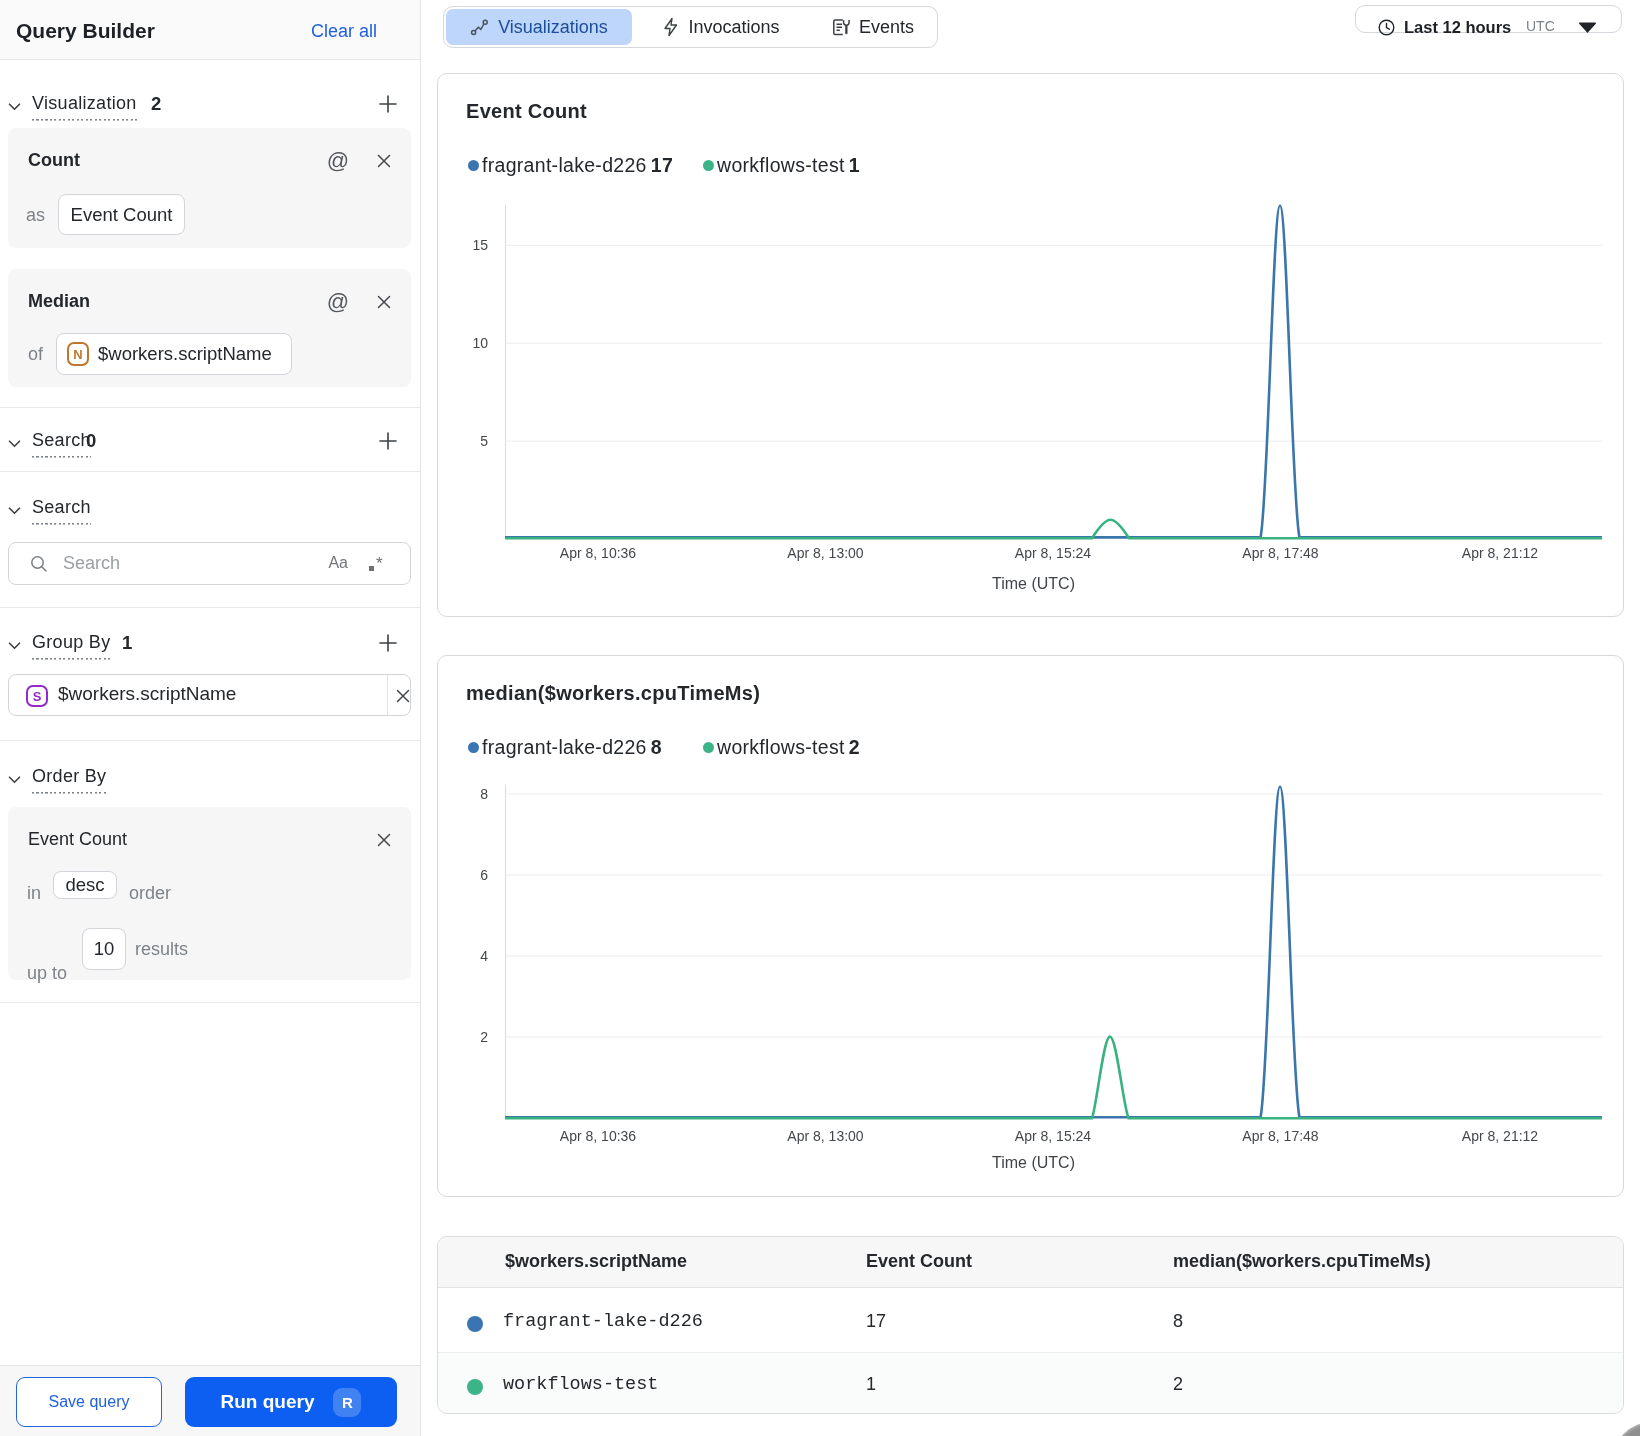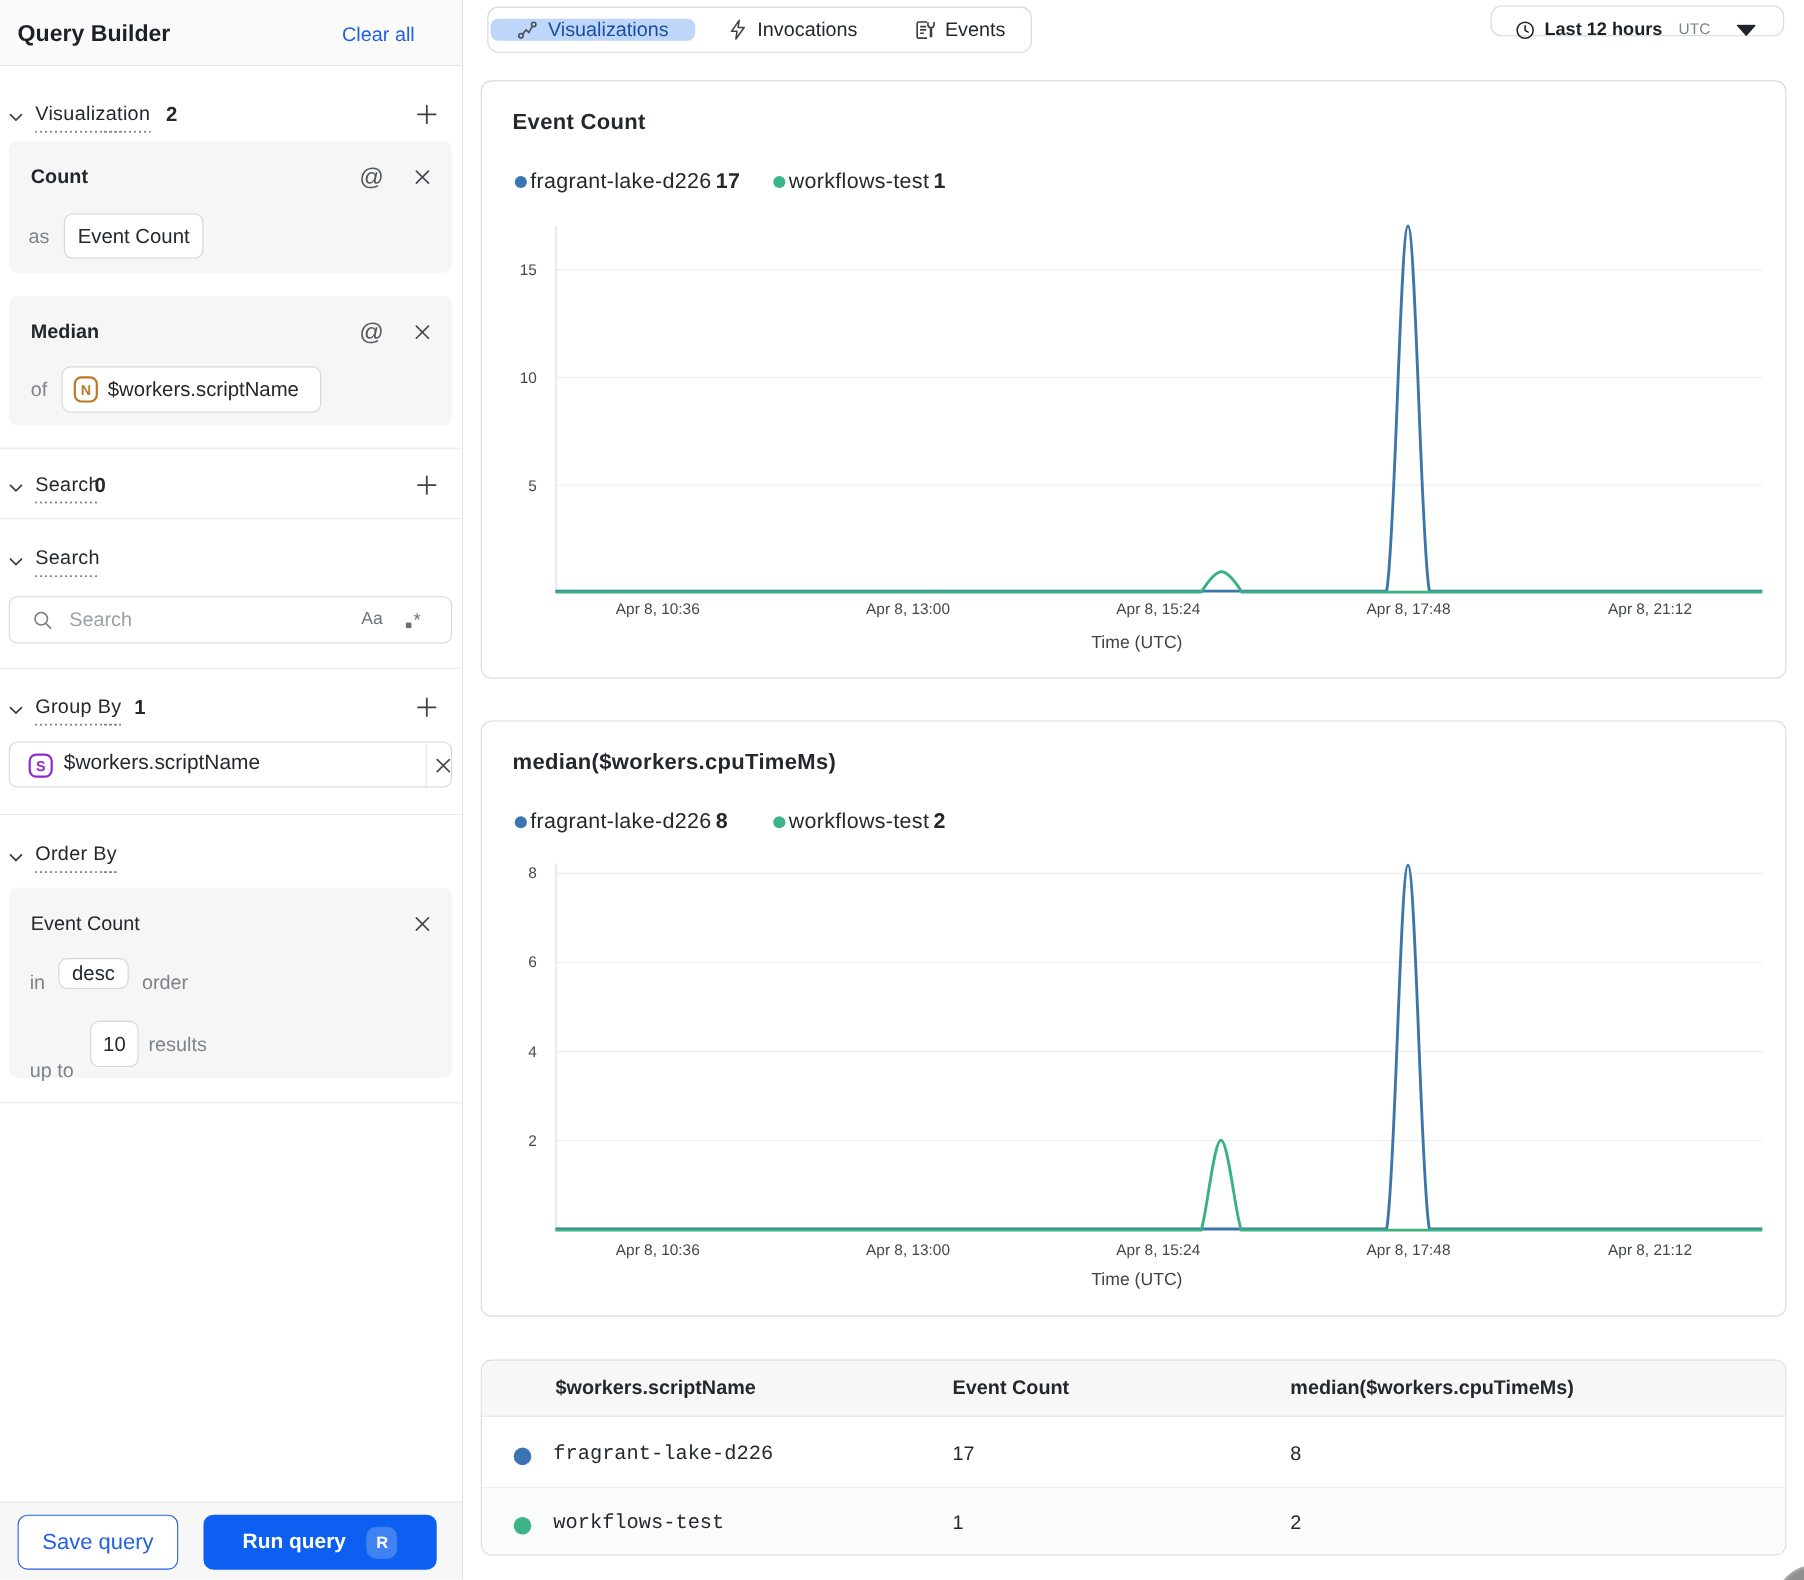--- a/index.html
+++ b/index.html
@@ -42,33 +42,33 @@
 
 
 #chip { position:absolute; left:8px; top:674px; width:403px; height:42px;
   border:1px solid #d2d5d9; border-radius:8px; background:#fff; }
 
 
 #sb-foot { position:absolute; left:0; top:1365px; width:420px; height:71px;
   background:#f7f7f8; border-top:1px solid #e2e4e7; }
 #saveq { position:absolute; left:16px; top:11px; width:146px; height:50px;
   border:1.5px solid #2563e0; border-radius:9px; background:#fff;
-  font-size:20px; color:#2061e0; display:flex; align-items:center; justify-content:center; }
+  font-size:16px; color:#2061e0; display:flex; align-items:center; justify-content:center; }
 #runq { position:absolute; left:185px; top:11px; width:212px; height:50px;
   border-radius:9px; background:#0c5ff0; color:#fff; font-size:19px; font-weight:bold;
   display:flex; align-items:center; justify-content:center; gap:19px; }
 #runq .kbd { width:28px; height:29px; background:rgba(255,255,255,.22); border-radius:9px;
   display:flex; align-items:center; justify-content:center; font-size:15px; font-weight:bold; }
 
 
 #main { position:absolute; left:421px; top:0; width:1219px; height:1436px; background:#fff; }
 
 #tabs { position:absolute; left:22px; top:6px; width:495px; height:42px;
   border:1px solid #d4d7db; border-radius:10px; background:#fff; display:flex; align-items:center; padding:2px; }
-.tab { height:20px; display:flex; align-items:center; justify-content:center; gap:8px;
+.tab { height:36px; display:flex; align-items:center; justify-content:center; gap:8px;
   font-size:18px; color:#24282c; border-radius:7px; }
 .tab.sel { background:#bdd6f9; color:#1b4d9d; width:186px; }
 .tab.t2 { width:178px; }
 .tab.t3 { width:125px; }
 
 #timedrop { position:absolute; left:934px; top:5px; width:267px; height:28px;
   border:1px solid #d4d7db; border-radius:10px; background:#fff;
   display:flex; align-items:center; }
 
 .chartcard { position:absolute; left:16px; width:1187px; background:#fff;

